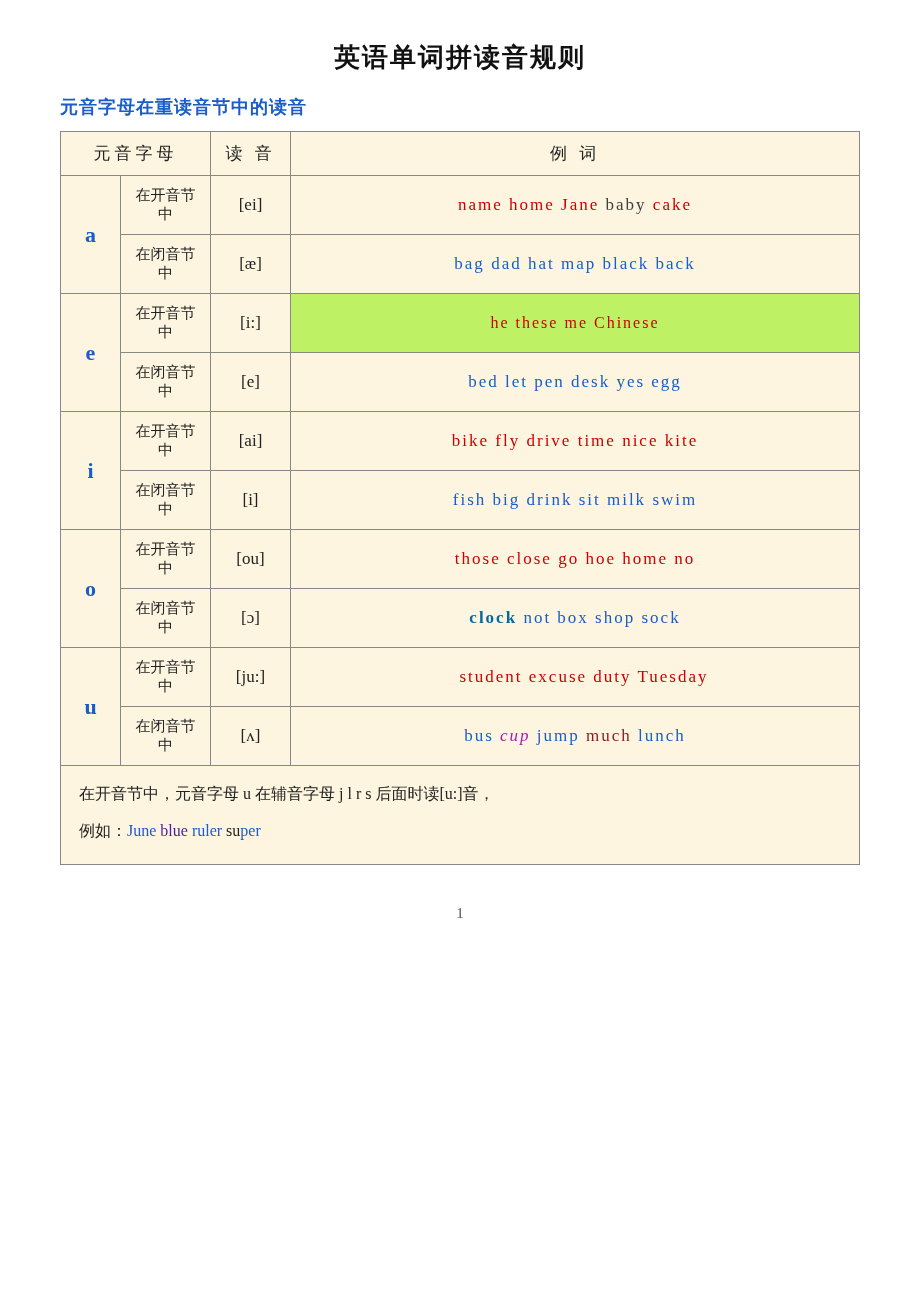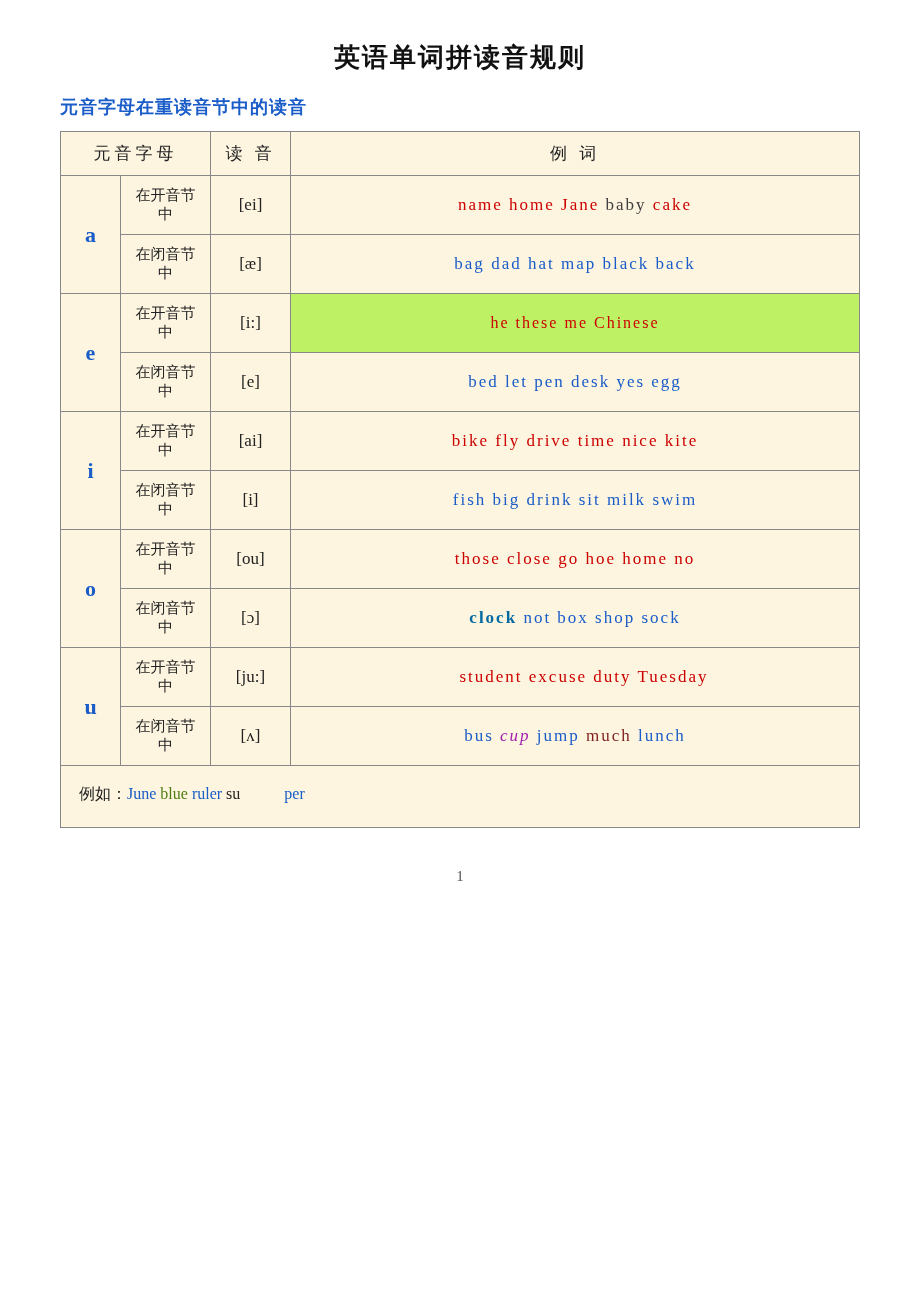--- a/index.html
+++ b/index.html
@@ -159,16 +159,17 @@
       </tr>
       <tr>
         <td class="syllable-type" style="background: rgb(253, 245, 224); text-align: center; font-size: 15px; padding: 10px 8px; border-top: 1px solid rgb(136, 136, 136);">在闭音节中</td>
         <td class="phonetic" style="text-align: center; font-size: 17px; padding: 10px 8px; background: rgb(253, 245, 224);">[ʌ]</td>
         <td class="examples" style="text-align: center; padding: 10px 16px; font-size: 17px; background: rgb(253, 245, 224);"><span style="color: rgb(26, 92, 200);">bus</span>  <span style="color: #a21caf; font-style: italic;">cup</span>  <span style="color: rgb(26, 92, 200);">jump</span>  <span style="color: #7f1d1d;">much</span>  <span style="color: rgb(26, 92, 200);">lunch</span></td>
       </tr>
     </tbody>
 </table>
 
 <div class="note-area">
-  <p id="note-line2">例如：<span style="color: rgb(26, 92, 200);">June</span> <span style="color: #4d7c0f;">blue</span> <span style="color: rgb(26, 92, 200);">ruler</span> su<span style="color: rgb(26, 92, 200); margin-left: 44px;">per</span></p>
+  <p id="note-line1">在开音节中，元音字母 u 在辅音字母 j l r s 后面时读[u:]音，</p>
+  <p id="note-line2">例如：<span style="color: rgb(26, 92, 200);">June</span> <span style="color: #4c1d95;">blue</span> <span style="color: rgb(26, 92, 200);">ruler</span> su<span style="color: rgb(26, 92, 200);">per</span></p>
 </div>
 
 <div class="page-num">1</div>
 
 </body></html>

